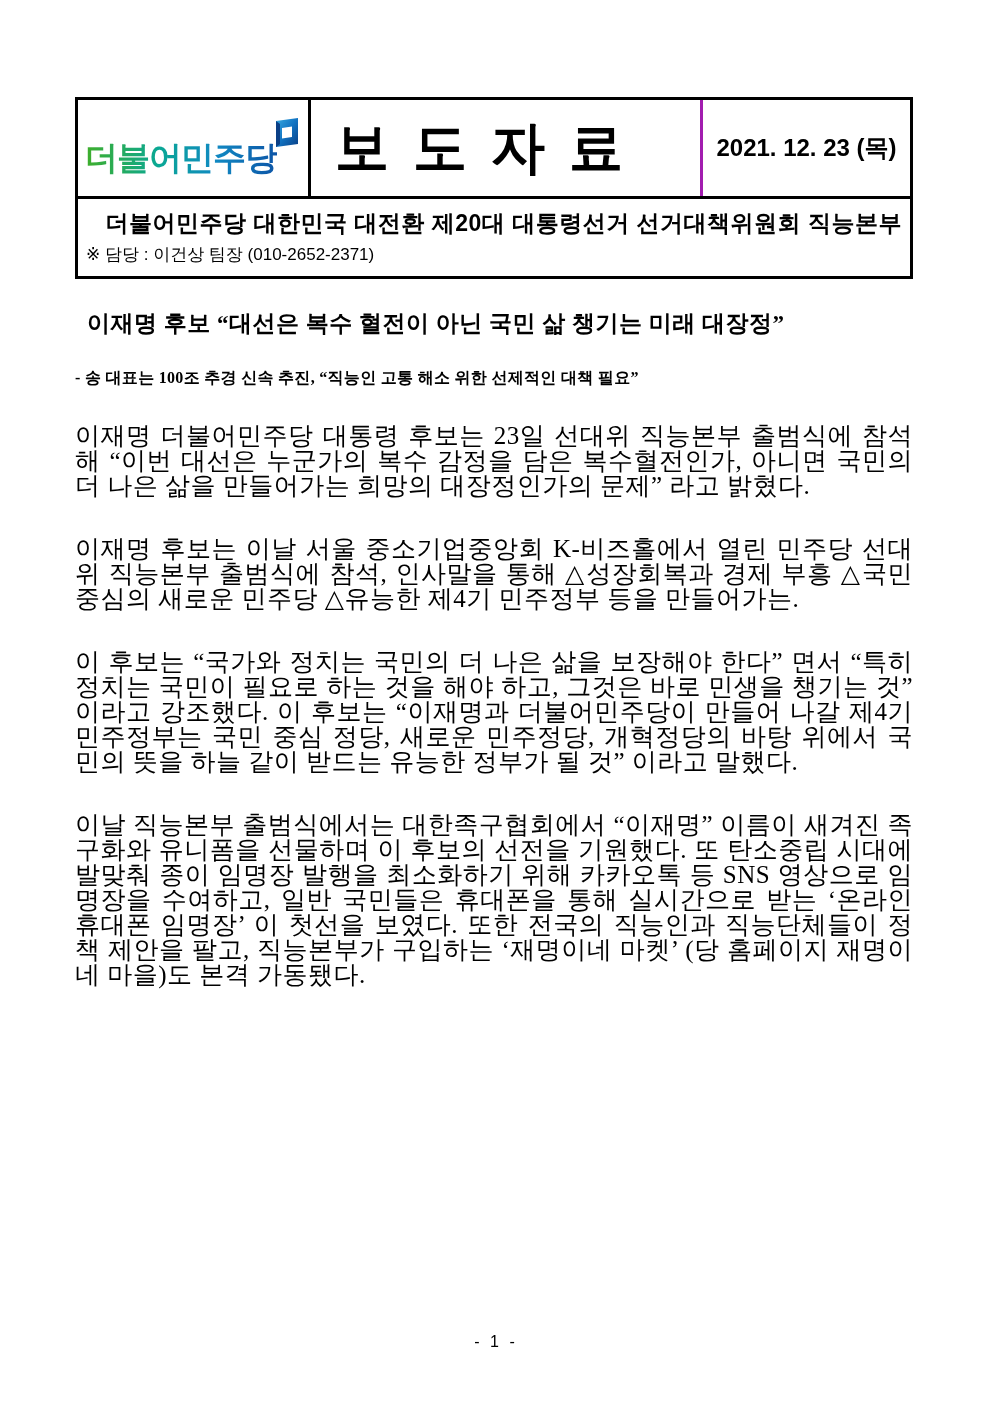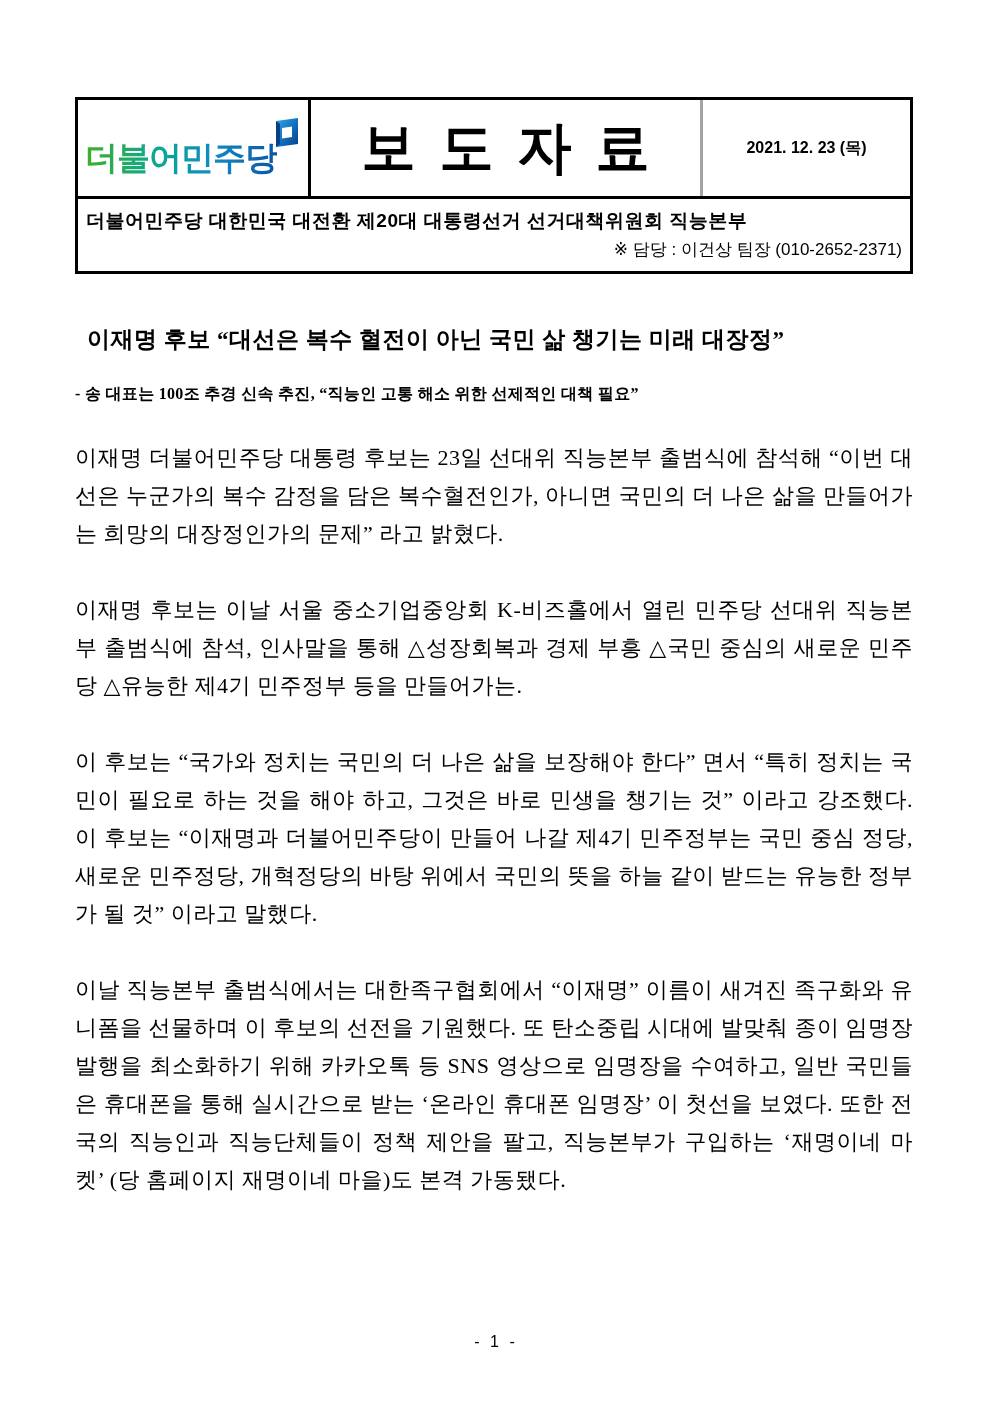--- a/index.html
+++ b/index.html
@@ -31,58 +31,57 @@
   }
   .cell-logo {
     width: 233px;
     border-right: 3px solid #000;
     display: flex;
     align-items: center;
     justify-content: center;
   }
   .cell-doctype {
     flex: 1;
-    border-right: 3px solid #a3a3a3;
+    border-right: 3px solid #a21caf;
     display: flex;
     align-items: center;
-    justify-content: center;
+    justify-content: flex-start;
   }
   .cell-date {
     width: 207px;
     display: flex;
     align-items: center;
     justify-content: center;
   }
   .doctype-text {
     font-family: "Liberation Sans", "DejaVu Sans", sans-serif;
     font-weight: 900;
     font-size: 54px;
     letter-spacing: 24px;
     text-indent: 24px;
     white-space: nowrap;
     transform: scaleY(1.05);
   }
   .date-text {
     font-family: "Liberation Sans", "DejaVu Sans", sans-serif;
     font-weight: 700;
-    font-size: 16px;
+    font-size: 24px;
     white-space: nowrap;
   }
   .press-row2 {
     padding: 9px 8px 10px 8px;
   }
   .committee-line {
-    text-align: left;
-    font-family: "Liberation Sans", "DejaVu Sans", sans-serif;
-    font-weight: 700;
-    font-size: 19px;
+    text-align: right;
+    font-family: "Liberation Sans", "DejaVu Sans", sans-serif;
+    font-weight: 700;
+    font-size: 23px;
     letter-spacing: 0.5px;
   }
   .contact-line {
-    text-align: right;
     font-family: "Liberation Sans", "DejaVu Sans", sans-serif;
     font-weight: 400;
     font-size: 17px;
     margin-top: 4px;
   }
 
   
   .logo {
     position: relative;
     padding: 20px 24px 0 0;
@@ -104,42 +103,42 @@
     position: absolute;
     top: 2px;
     right: 0;
     width: 30px;
     height: 32px;
     display: block;
   }
 
   
   .headline-title {
-    margin-top: 50px;
+    margin-top: 29px;
     padding-left: 12px;
     font-size: 23px;
     font-weight: 700;
     letter-spacing: 0.5px;
     white-space: nowrap;
   }
   .headline-bullet {
     margin-top: 29px;
     font-size: 16px;
     font-weight: 700;
     letter-spacing: 0.3px;
     white-space: nowrap;
   }
 
   
   .body-text {
     margin-top: 34px;
   }
   .body-text p {
-    font-size: 22px;
-    line-height: 38px;
+    font-size: 25px;
+    line-height: 25px;
     text-align: justify;
     text-justify: inter-character;
     word-break: break-all;
     letter-spacing: 0.5px;
     margin-bottom: 38px;
   }
   .body-text p:last-child { margin-bottom: 8px; }
 
   
   .page-footer {

